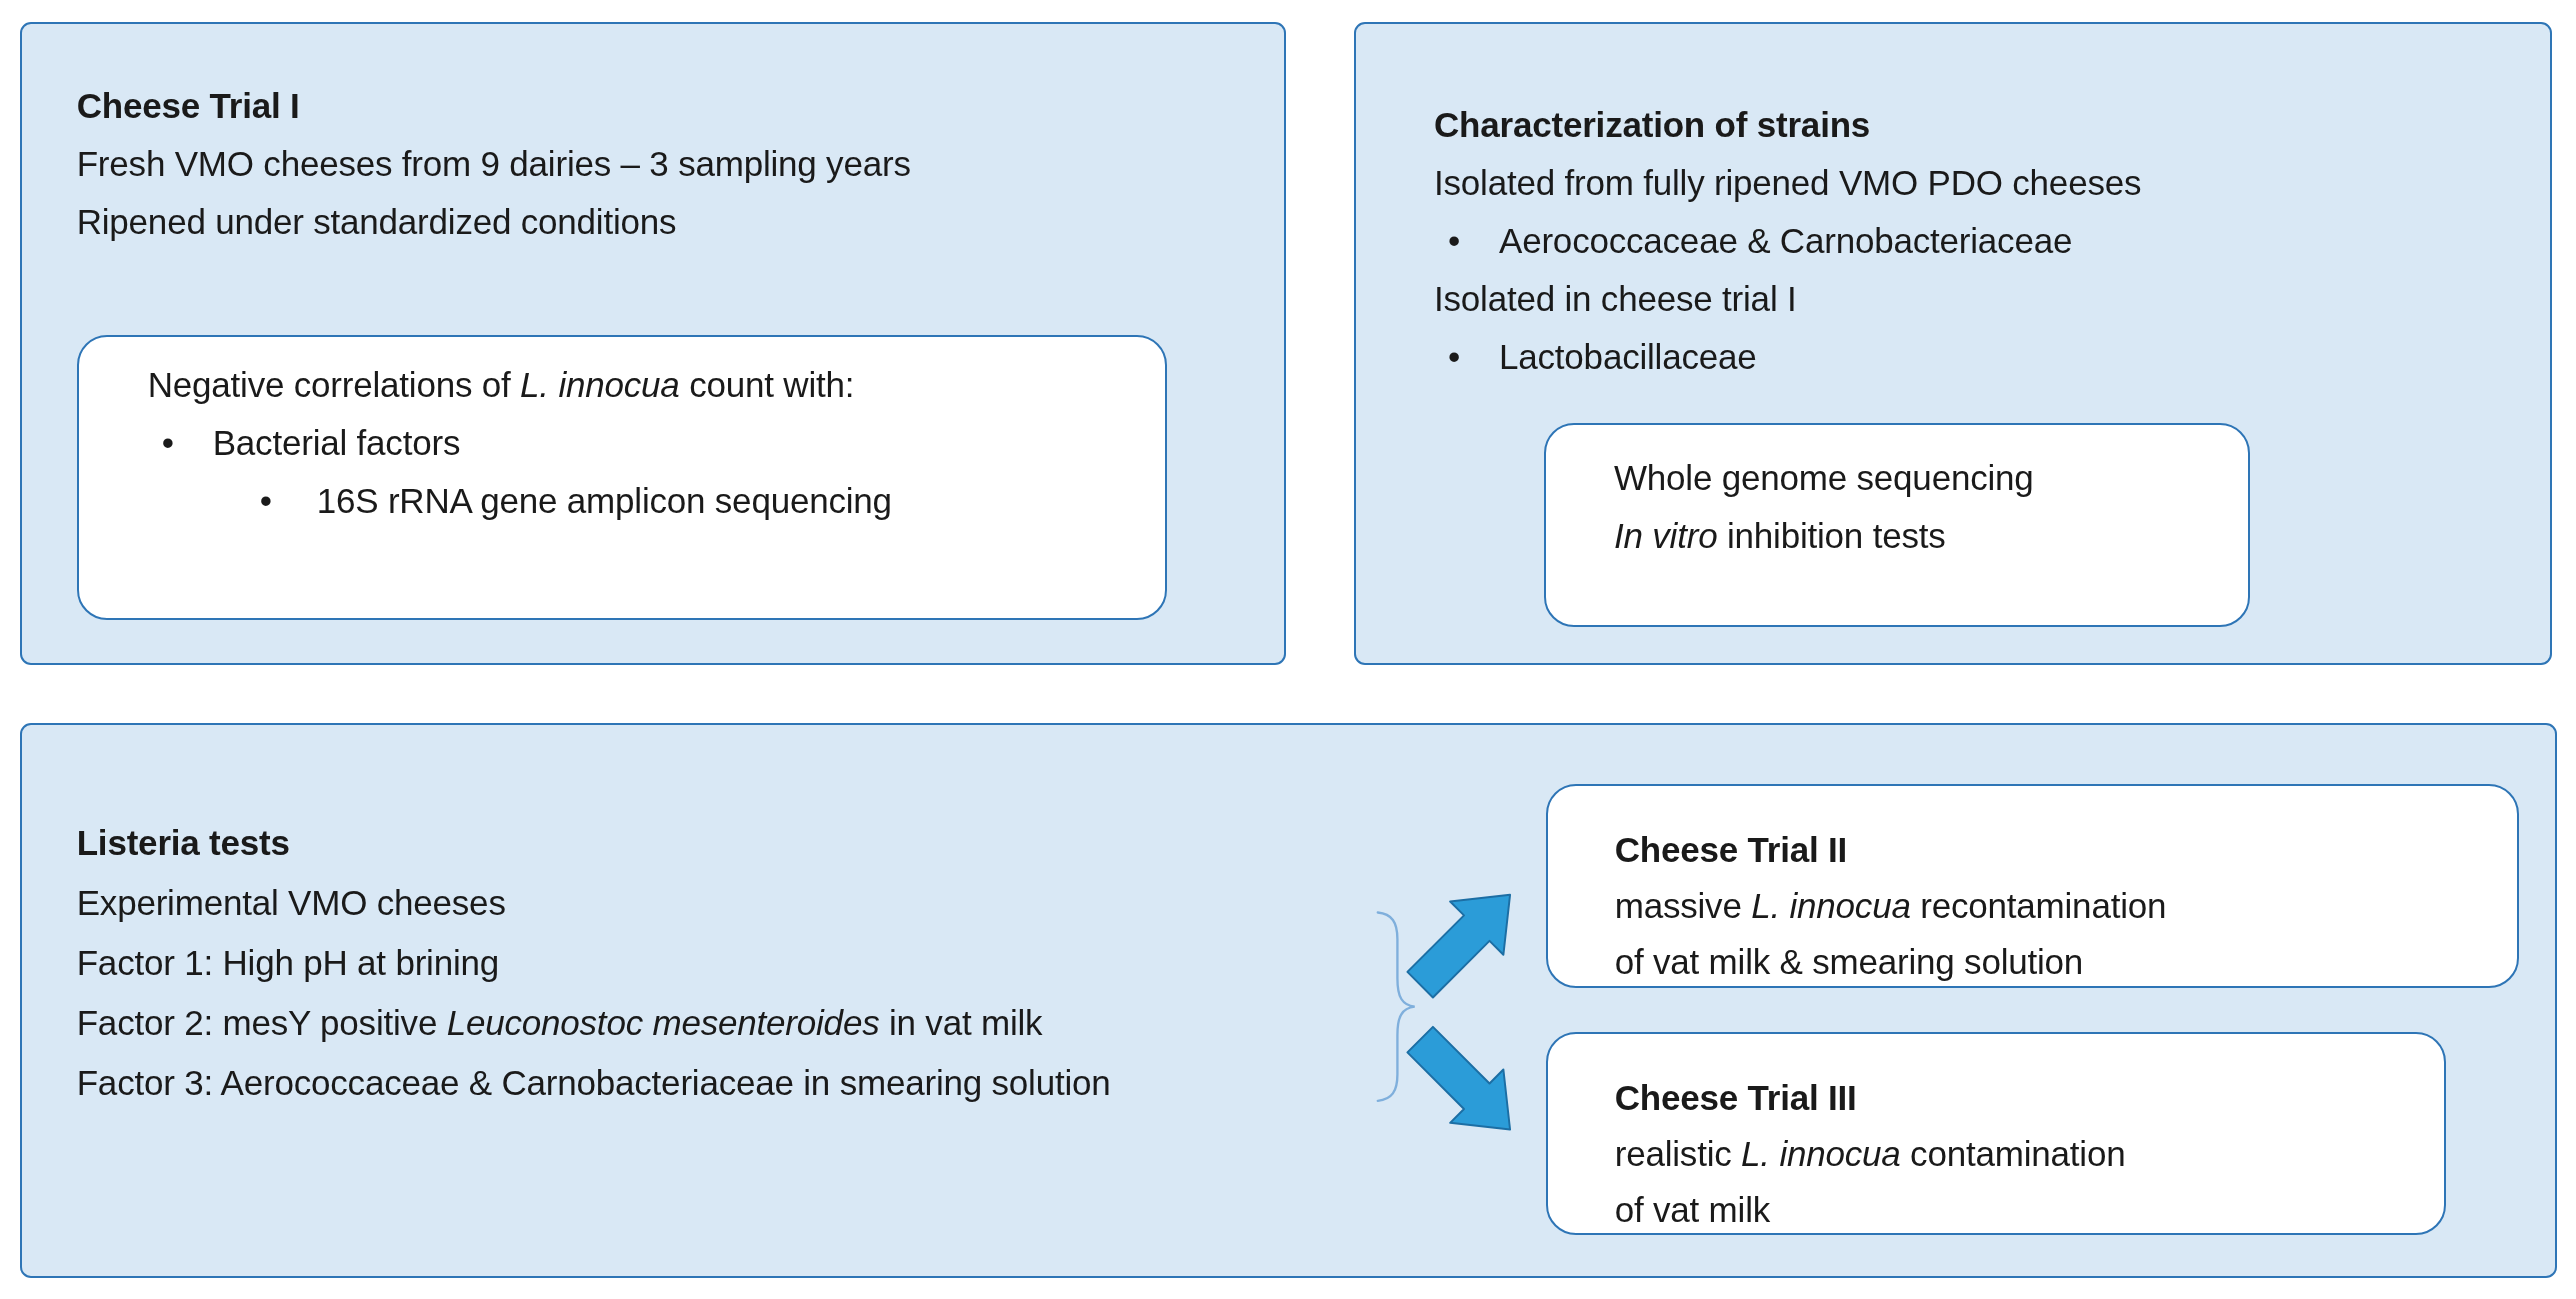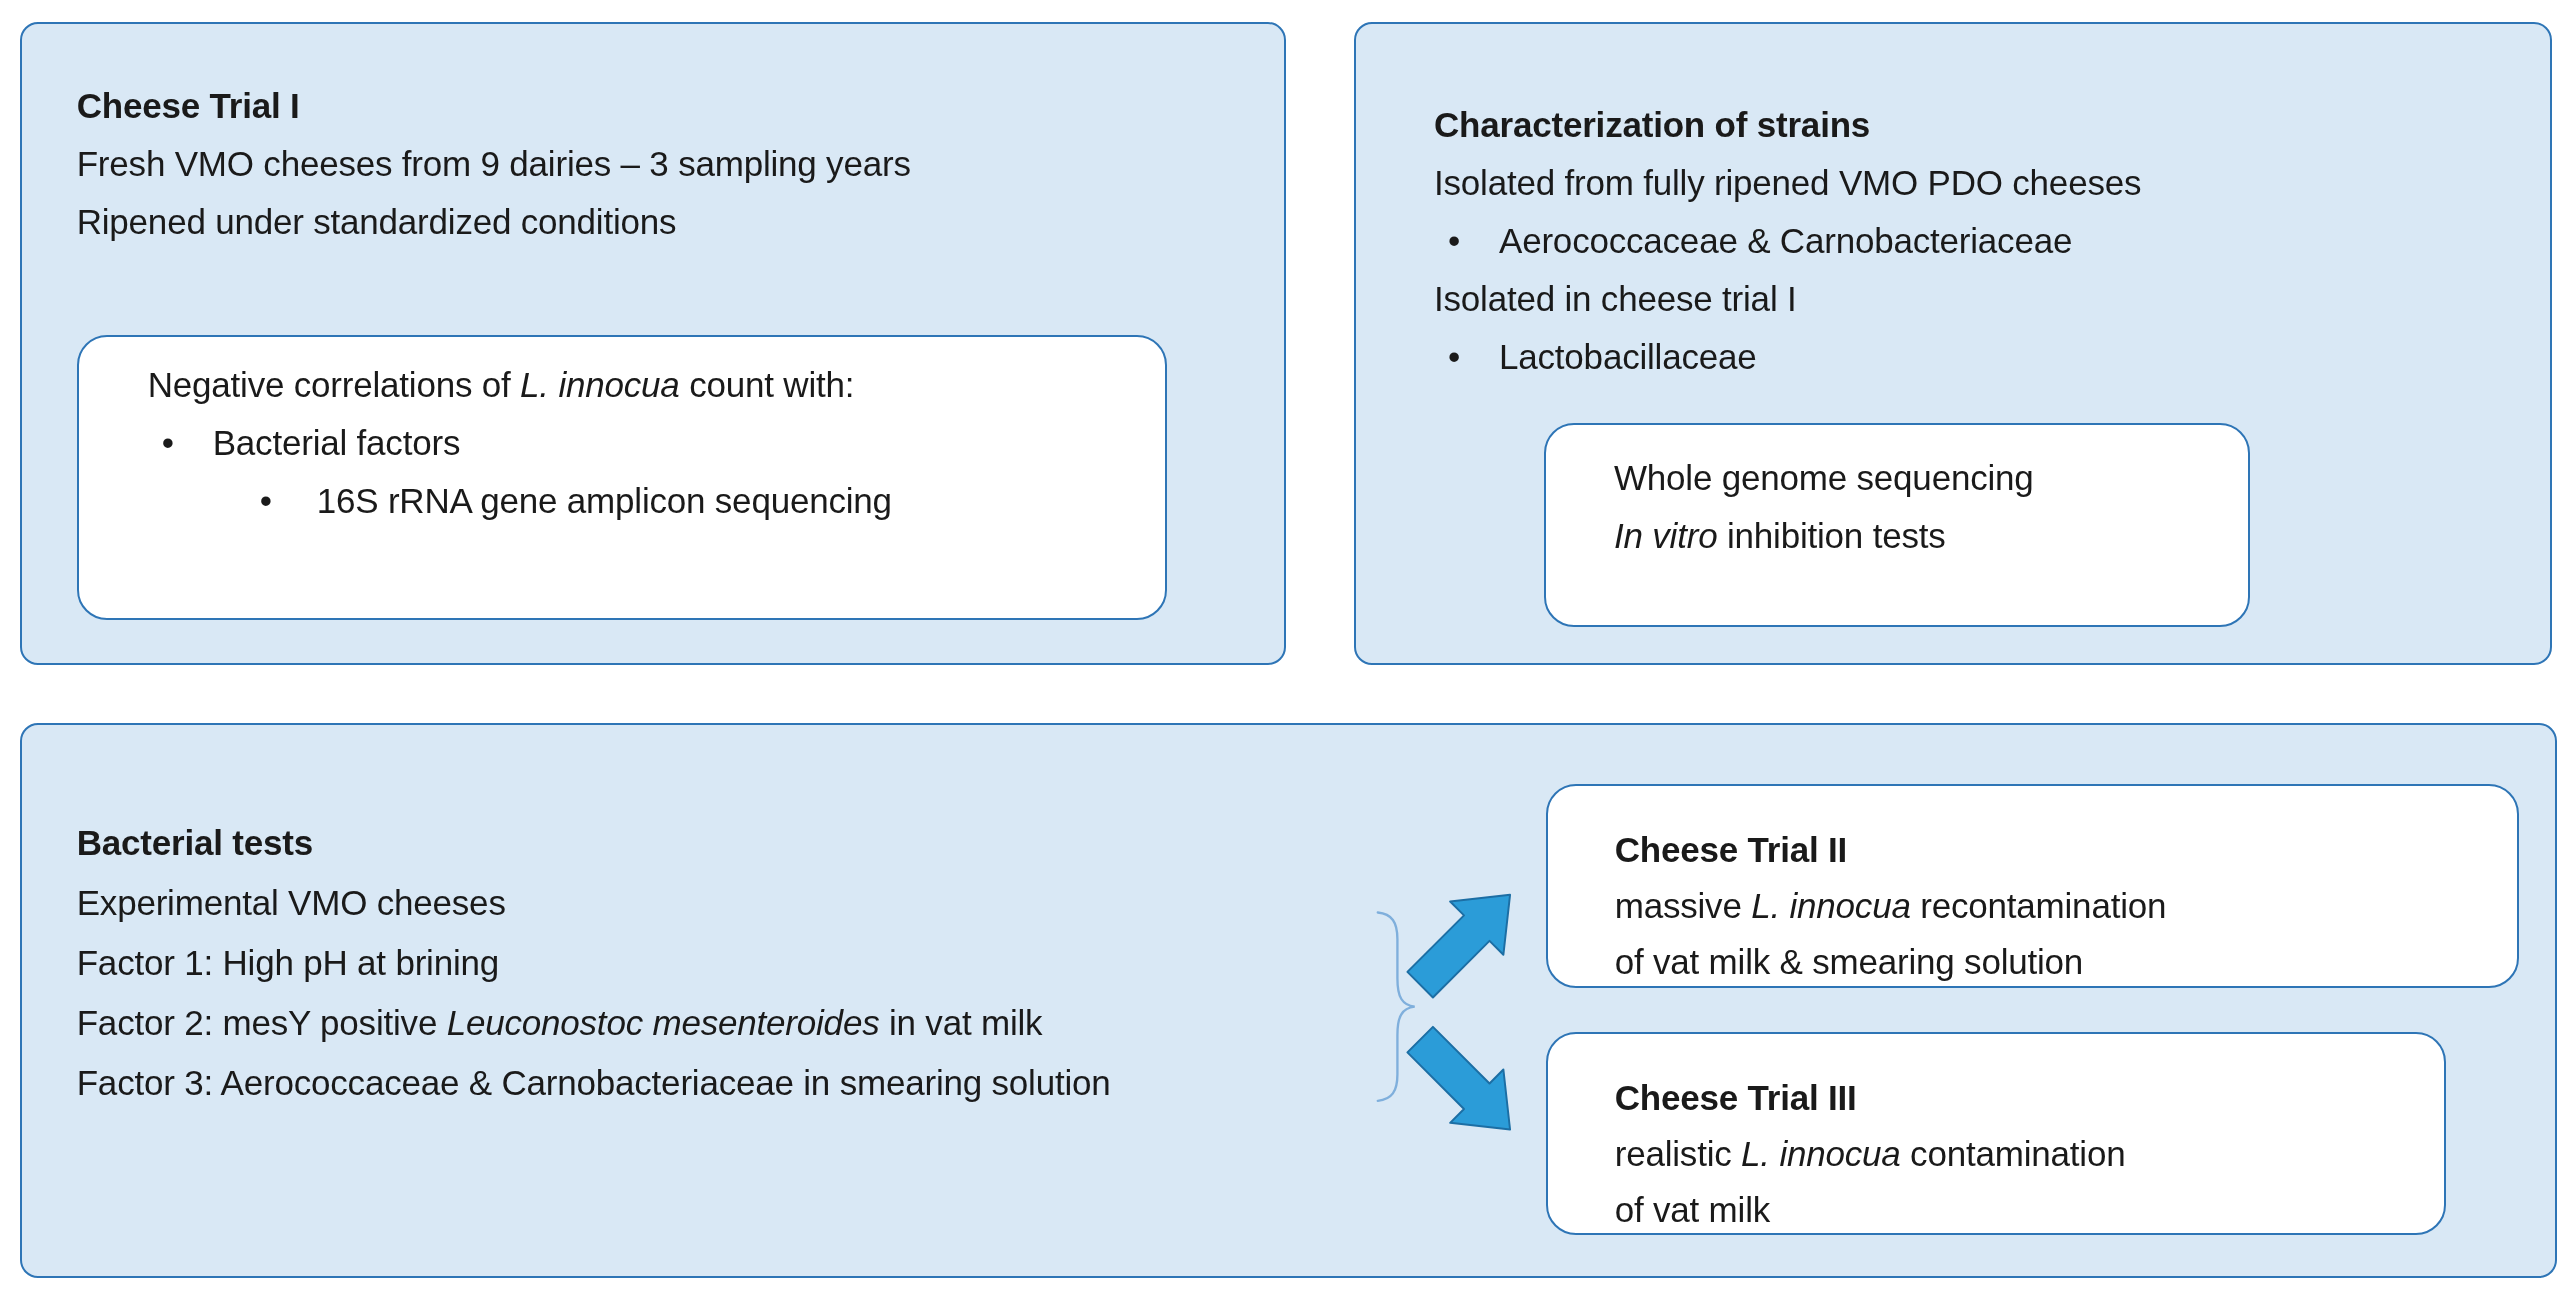--- a/index.html
+++ b/index.html
@@ -11,21 +11,21 @@
     --brace-stroke:#7fafdc;
     --text-color:#1a1a1a;
   }
   html,body{margin:0;padding:0;background:#ffffff;}
   #canvas{
     position:relative;width:2576px;height:1299px;background:#ffffff;
     font-family:"Liberation Sans",sans-serif;color:var(--text-color);overflow:hidden;
   }
   .panel{
     position:absolute;background:var(--panel-fill);
-    border:2.4px solid var(--panel-border);border-radius:18px;box-sizing:border-box;padding-left:8px;
+    border:2.4px solid var(--panel-border);border-radius:11px;box-sizing:border-box;padding-left:8px;
   }
   .callout{
     position:absolute;background:var(--white-fill);
     border:2.4px solid var(--panel-border);border-radius:30px;box-sizing:border-box;
   }
   .tblock{position:absolute;font-size:35px;line-height:58px;letter-spacing:-0.2px;}
   .lh76{line-height:60px;}
   .lh71{line-height:56px;}
   .line{white-space:nowrap;}
   .title{font-weight:bold;}
@@ -71,21 +71,21 @@
     <div class="callout" style="left:188px;top:399px;width:706px;height:204px;">
       <div class="tblock" style="left:68px;top:23.6px;">
         <div class="line"><span>Whole genome sequencing</span></div>
         <div class="line"><span class="it">In vitro</span><span> inhibition tests</span></div>
       </div>
     </div>
   </div>
 
   <div class="panel" style="left:19.7px;top:723px;width:2537px;height:555px;">
     <div class="tblock lh76" style="left:55px;top:88px;">
-      <div class="line title">Bacterial tests</div>
+      <div class="line title">Listeria tests</div>
       <div class="line"><span>Experimental VMO cheeses</span></div>
       <div class="line"><span>Factor 1: High pH at brining</span></div>
       <div class="line"><span>Factor 2: mesY positive </span><span class="it">Leuconostoc mesenteroides</span><span> in vat milk</span></div>
       <div class="line"><span>Factor 3: Aerococcaceae &amp; Carnobacteriaceae in smearing solution</span></div>
     </div>
 
     <div class="callout" style="left:1524px;top:59px;width:973px;height:204px;">
       <div class="tblock lh71" style="left:67px;top:36px;">
         <div class="line title">Cheese Trial II</div>
         <div class="line"><span>massive </span><span class="it">L. innocua</span><span> recontamination</span></div>

